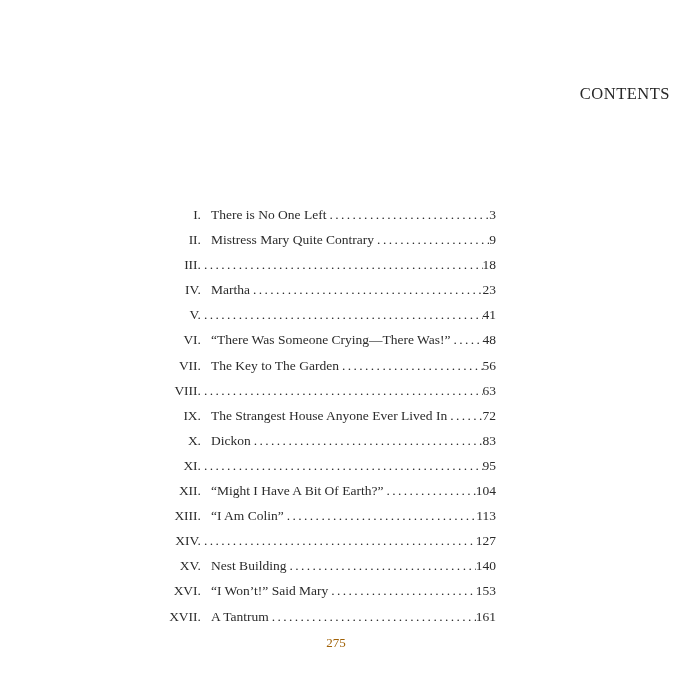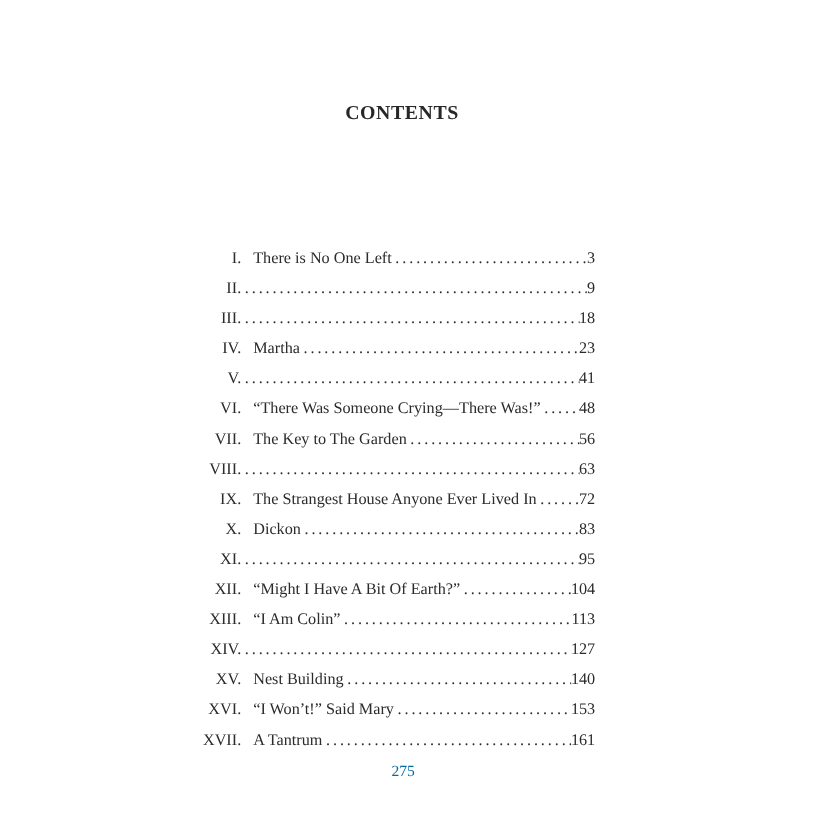--- a/index.html
+++ b/index.html
@@ -11,23 +11,23 @@
     font-family: "Liberation Serif", "DejaVu Serif", serif;
     color: #2b2b2b;
     overflow: hidden;
   }
   .heading {
     position: absolute;
     top: 84px;
     left: 0;
     width: 670px;
     margin: 0;
-    text-align: center;
+    text-align: right;
     font-size: 16.5px;
-    font-weight: 700;
+    font-weight: 400;
     letter-spacing: 0.5px;
     color: #272727;
   }
   .toc {
     position: absolute;
     left: 155px;
     top: 202px;
     width: 341px;
   }
   .toc-row {
@@ -60,41 +60,42 @@
     flex: 0 0 auto;
     text-align: right;
   }
   .folio {
     position: absolute;
     top: 635px;
     left: 0;
     width: 672px;
     text-align: center;
     font-size: 13px;
-    color: #0369a1;
+    color: #a16207;
   }
 </style>
 </head>
 <body>
 
 <div class="page">
 
   <h1 class="heading">CONTENTS</h1>
 
   <div class="toc">
 
     <div class="toc-row">
       <span class="num">I.</span>
       <span class="title">There is No One Left</span>
       <span class="leader">................................................................................</span>
       <span class="pg">3</span>
     </div>
 
     <div class="toc-row">
       <span class="num">II.</span>
+      <span class="title">Mistress Mary Quite Contrary</span>
       <span class="leader">................................................................................</span>
       <span class="pg">9</span>
     </div>
 
     <div class="toc-row">
       <span class="num">III.</span>
       <span class="leader">................................................................................</span>
       <span class="pg">18</span>
     </div>
 

